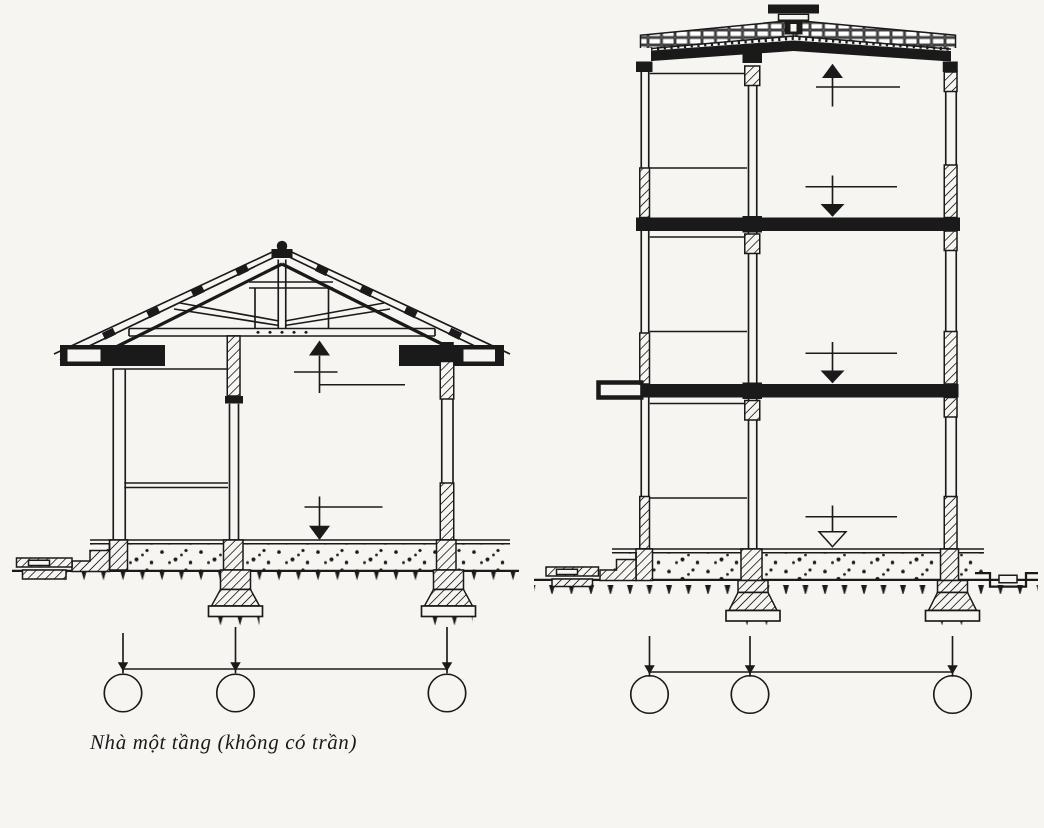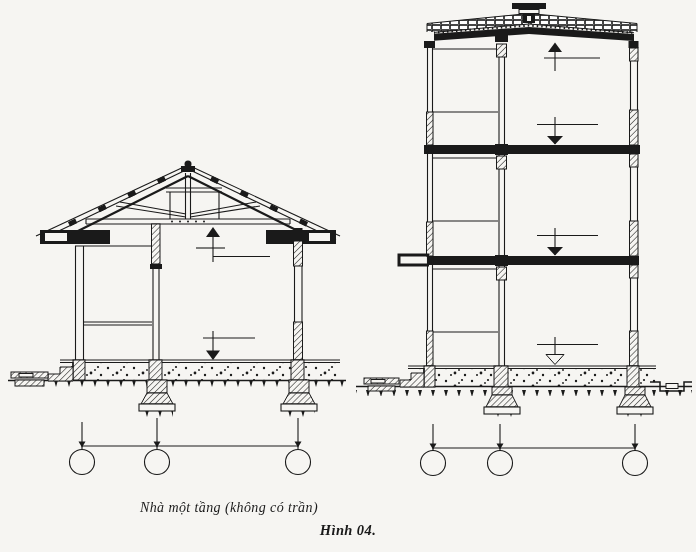--- a/index.html
+++ b/index.html
@@ -1,21 +1,21 @@
 <!DOCTYPE html>
 <html style="--background: #f6f5f2; --ink: #1a1a1a;"><head>
 <meta charset="utf-8">
 <style>
   :root { --background:#f6f5f2; --ink:#1a1a1a; }
   html,body{margin:0;padding:0;background:var(--background);}
   .page{position:relative;width:696px;height:552px;background:var(--background);
         font-family:"Liberation Serif",serif;color:var(--ink);overflow:hidden;}
   .page svg{position:absolute;left:0;top:0;}
-  .cap{position:absolute;font-style:italic;font-size:14px;text-align:right;
-       letter-spacing:.4px;white-space:nowrap;margin-top:12px;}
+  .cap{position:absolute;font-style:italic;font-size:14px;text-align:left;
+       letter-spacing:.4px;white-space:nowrap;}
   .cap-left{left:60px;top:488px;width:258px;}
   .cap-right{left:430px;top:488px;width:226px;}
   .figlabel{position:absolute;left:284px;top:522px;width:128px;text-align:center;
             font-style:italic;font-weight:bold;font-size:14.5px;letter-spacing:.4px;}
   
   .ln{stroke:var(--ink);fill:none;stroke-width:1.1;}
   .ln15{stroke:var(--ink);fill:none;stroke-width:1.5;}
   .ln2{stroke:var(--ink);fill:none;stroke-width:2.2;}
   .ln3{stroke:var(--ink);fill:none;stroke-width:3;}
   .fl{fill:var(--ink);stroke:none;}
@@ -327,15 +327,14 @@
       <polygon class="fl" points="496.5,443.5 503.5,443.5 500,449.5"></polygon>
       <polygon class="fl" points="631.5,443.5 638.5,443.5 635,449.5"></polygon>
       <circle class="ln" cx="433" cy="463" r="12.5"></circle>
       <circle class="ln" cx="500" cy="463" r="12.5"></circle>
       <circle class="ln" cx="635" cy="463" r="12.5"></circle>
     </g>
   </g>
 </svg>
 
 <div class="cap cap-left">Nhà một tầng (không có trần)</div>
-<div class="figlabel">Hình 04.</div>
 
 </div>
 
 </body></html>

